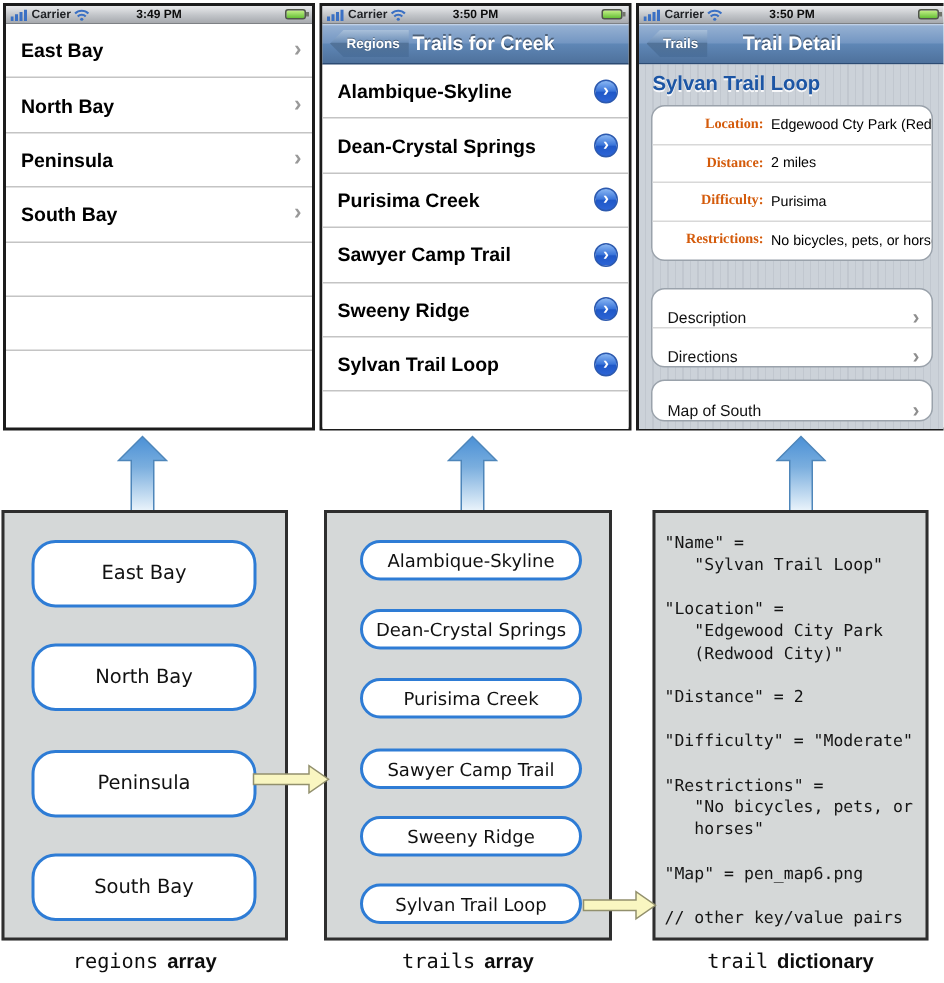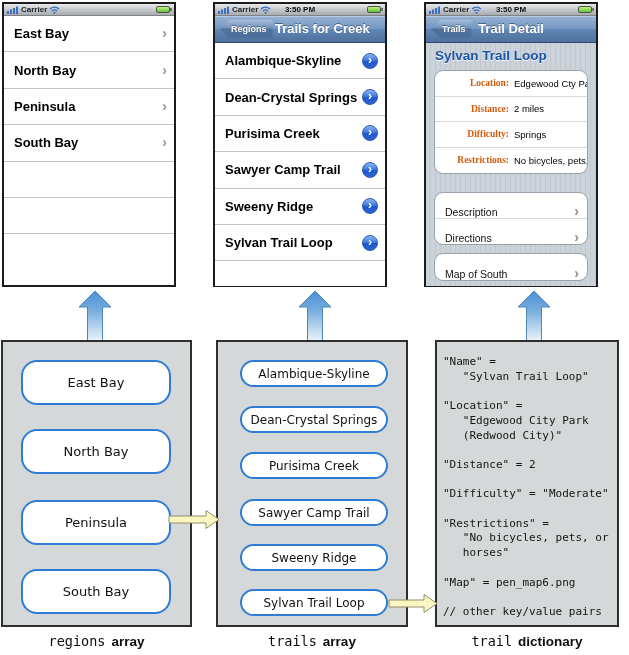--- a/index.html
+++ b/index.html
@@ -1,21 +1,21 @@
 <!DOCTYPE html>
 <html><head>
 <meta charset="utf-8">
 <style>
   html,body{margin:0;padding:0;}
   body{
     width:629px;height:655px;position:relative;background:#fff;
     font-family:"Liberation Sans",sans-serif;overflow:hidden;
   }
   
-  .phone{position:absolute;top:2px;width:174px;height:285px;border:2px solid #1c1c1c;
+  .phone{position:absolute;top:2px;width:208px;height:285px;border:2px solid #1c1c1c;
          background:#fff;box-sizing:border-box;}
   .status{height:12px;background:linear-gradient(180deg,#e9eaec 0%,#c2c5c9 55%,#a8abb0 100%);
           border-bottom:1px solid #7e8185;position:relative;display:flex;align-items:center;
           padding:0 3px;box-sizing:border-box;}
   .carrier{font-size:8px;font-weight:bold;color:#1f2125;margin:0 2px;}
   .stime{position:absolute;left:0;right:0;text-align:center;font-size:8px;font-weight:bold;color:#0d0d0d;}
   .sig{margin-top:1px;}
   .batt{position:absolute;right:4px;top:2px;width:14px;height:7px;border:1px solid #4f5449;
         border-radius:2px;background:linear-gradient(180deg,#c3ef86,#67c138);box-sizing:border-box;}
   .batt .nub{position:absolute;right:-3px;top:1px;width:2px;height:3px;background:#70746a;}
@@ -92,20 +92,21 @@
         <rect x="3" y="3.5" width="2" height="4.5" fill="#3a70c4"></rect>
         <rect x="6" y="2" width="2" height="6" fill="#3a70c4"></rect>
         <rect x="9" y="0.5" width="2" height="7.5" fill="#3a70c4"></rect>
       </svg>
     <span class="carrier">Carrier</span>
     <svg width="11" height="8" viewBox="0 0 12 9">
         <path d="M1 3.4 A 7 7 0 0 1 11 3.4" stroke="#3a70c4" stroke-width="1.6" fill="none"></path>
         <path d="M3 5.6 A 4.2 4.2 0 0 1 9 5.6" stroke="#3a70c4" stroke-width="1.6" fill="none"></path>
         <circle cx="6" cy="7.7" r="1.2" fill="#3a70c4"></circle>
       </svg>
+    <span class="stime">3:49 PM</span>
     <span class="batt">
         <i class="nub"></i>
       </span>
   </div>
   <div class="table">
     <div class="row">
         <span class="rlabel">East Bay</span>
         <span class="chev">›</span>
       </div>
     <div class="row">
@@ -207,21 +208,21 @@
       <div class="frow">
           <span class="flabel">Location:</span>
           <span class="fvalue">Edgewood Cty Park (Redw</span>
         </div>
       <div class="frow">
           <span class="flabel">Distance:</span>
           <span class="fvalue">2 miles</span>
         </div>
       <div class="frow">
           <span class="flabel">Difficulty:</span>
-          <span class="fvalue">Springs</span>
+          <span class="fvalue">Purisima</span>
         </div>
       <div class="frow">
           <span class="flabel">Restrictions:</span>
           <span class="fvalue">No bicycles, pets, or horses</span>
         </div>
     </div>
     <div class="card card2">
       <div class="lrow">
           <span>Description</span>
           <span class="sp"></span>

